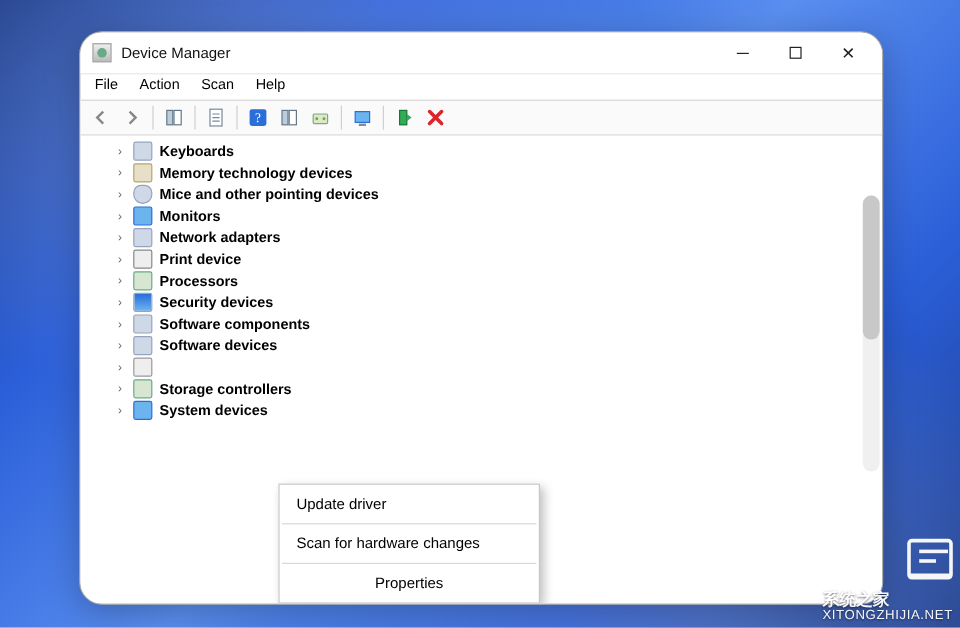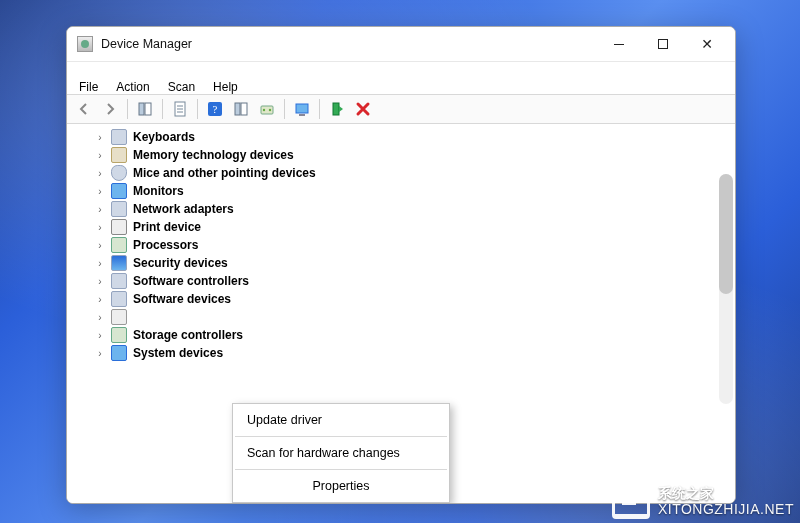--- a/index.html
+++ b/index.html
@@ -21,21 +21,21 @@
       radial-gradient(ellipse 600px 400px at 600px 500px, rgba(255,255,255,0.2) 0%, transparent 60%);
   }
   .window {
     position: absolute;
     left: 66px;
     top: 26px;
     width: 670px;
     height: 478px;
     background: #fff;
     border: 1px solid #aaa;
-    border-radius: 7px;
+    border-radius: 19px;
     box-shadow: 0 6px 28px rgba(0,0,0,0.25);
     display: flex;
     flex-direction: column;
     overflow: hidden;
   }
   .titlebar {
     height: 34px;
     display: flex;
     align-items: center;
     padding: 0 6px 0 10px;
@@ -58,23 +58,23 @@
     width: 44px; height: 30px;
     display:flex; align-items:center; justify-content:center;
     font-size: 14px; color:#222; cursor:default;
   }
   .win-btn .sq { width:10px; height:10px; border:1px solid #222; display:block; }
   .win-btn .dash { width:10px; height:1px; background:#222; display:block; }
   .win-btn .x { font-weight:400; }
 
   .menubar {
     height: 22px;
-    padding: 16px 4px;
+    padding: 4px 4px;
     display:flex;
-    align-items:flex-start;
+    align-items:flex-end;
     gap: 2px;
     border-top: 1px solid #e8e8e8;
   }
   .menu-item { padding: 2px 8px; cursor:default; }
 
   .toolbar {
     height: 30px;
     border-top: 1px solid #d8d8d8;
     border-bottom: 1px solid #d8d8d8;
     display:flex; align-items:center;
@@ -146,39 +146,40 @@
   .ctx-item {
     padding: 5px 14px;
     cursor:default;
   }
   .ctx-item.bold { font-weight:400;text-align:center; }
   .ctx-sep { height:1px; background:#d8d8d8; margin:4px 2px; }
 
   .watermark {
     position:absolute;
     right: 6px; bottom: 4px;
-    display:flex; align-items:flex-start; gap:8px;
+    display:flex; align-items:flex-end; gap:8px;
     color:#fff; font-size:14px; font-weight:600;
     text-shadow: 0 1px 2px rgba(0,0,0,0.6);
     opacity:0.95;
+    flex-direction:column;
   }
   .watermark .logo {
     width: 38px; height: 34px;
     border: 3px solid #fff;
     border-bottom-width:5px;
     border-radius: 4px;
     position:relative;
   }
   .watermark .logo::before,
   .watermark .logo::after{
     content:""; position:absolute; background:#fff;
   }
   .watermark .logo::before{ left:7px; top:6px; width:24px; height:3px; }
   .watermark .logo::after{ left:7px; top:14px; width:14px; height:3px; }
-  .watermark .sub { font-size:14px; font-weight:400; letter-spacing:0.5px; display:block; margin-top:-2px; }
+  .watermark .sub { font-size:11px; font-weight:400; letter-spacing:0.5px; display:block; margin-top:-2px; }
 
   
   svg.ico { width:16px; height:16px; display:block; }
 </style>
 </head>
 <body>
 
 <div class="bg-swoosh"></div>
 
 <div class="window">
@@ -313,21 +314,21 @@
         <span class="node-label">Processors</span>
       </div>
       <div class="tree-row">
         <span class="twisty">›</span>
         <span class="node-icon" style="background:linear-gradient(#2a6ed9,#6cb4ee)"></span>
         <span class="node-label">Security devices</span>
       </div>
       <div class="tree-row">
         <span class="twisty">›</span>
         <span class="node-icon"></span>
-        <span class="node-label">Software controllers</span>
+        <span class="node-label">Software components</span>
       </div>
       <div class="tree-row">
         <span class="twisty">›</span>
         <span class="node-icon"></span>
         <span class="node-label">Software devices</span>
       </div>
       <div class="tree-row">
         <span class="twisty">›</span>
         <span class="node-icon" style="background:#eee;border-color:#999"></span>
       </div>

